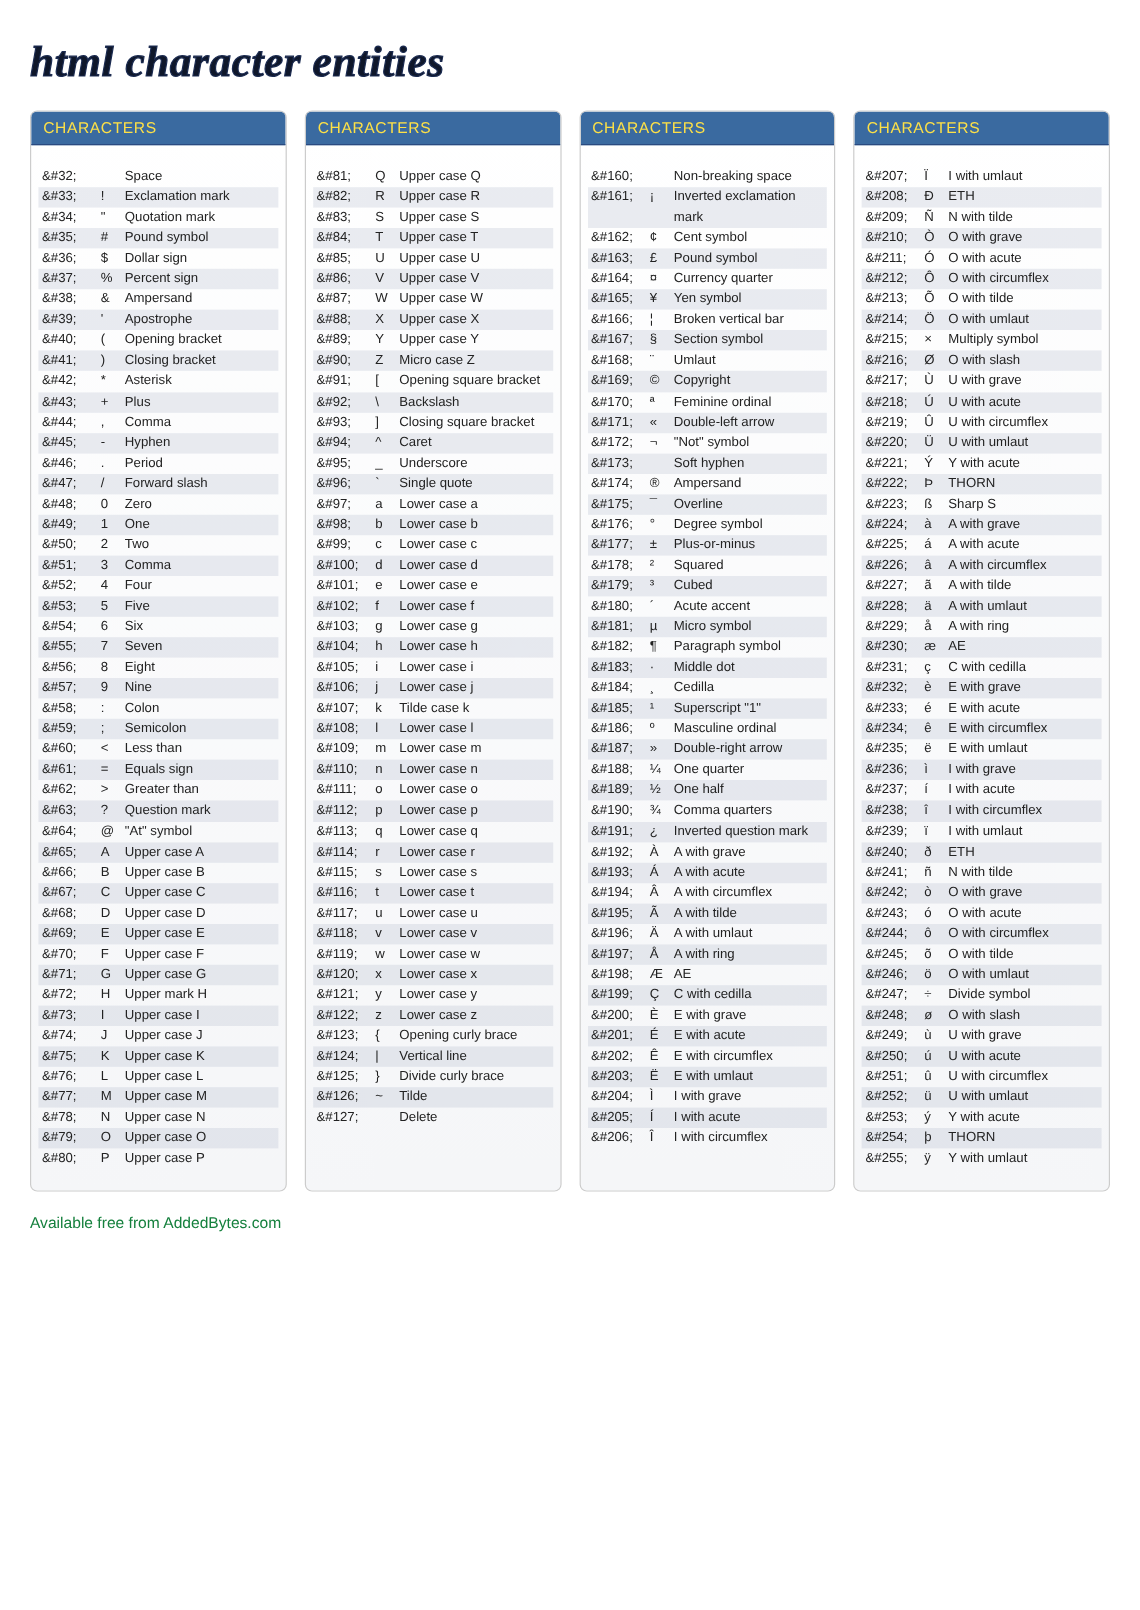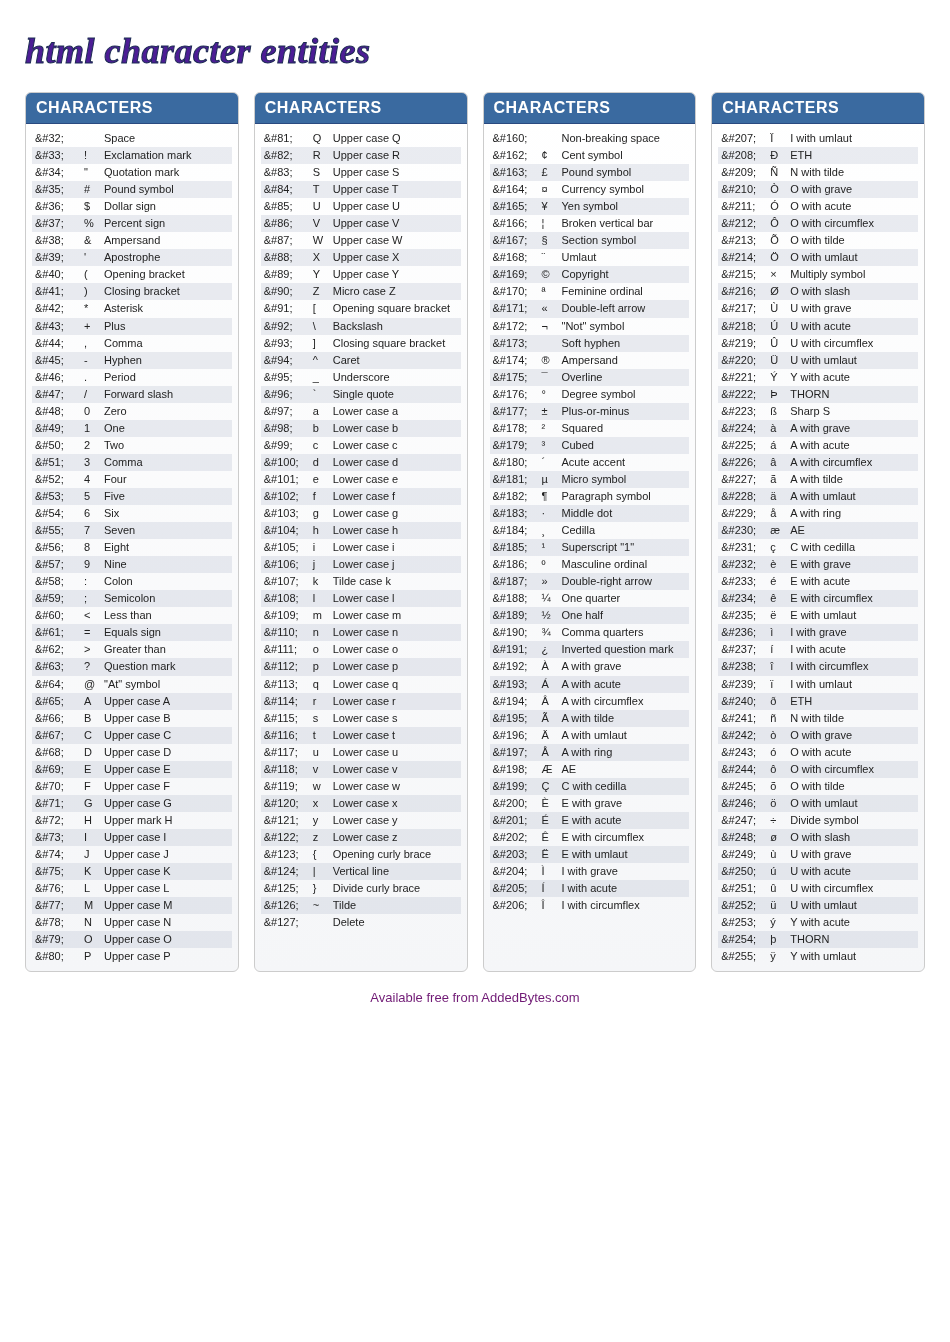--- a/index.html
+++ b/index.html
@@ -8,21 +8,21 @@
     padding: 30px 25px 20px 25px;
     width: 950px;
     font-family: Verdana, Geneva, sans-serif;
     background: #fff;
     color: #222;
   }
   .title {
     font-size: 36px;
     font-weight: bold;
     font-style: italic;
-    color: #4c1d95;
+    color: #0f172a;
     -webkit-text-stroke: 1px #1a2a50;
     margin: 0 0 20px 0;
     letter-spacing: 0.5px;
     font-family: Georgia, serif;
     text-shadow: 1px 1px 0 #fff, -1px -1px 0 #fff;
   }
   .cols {
     display: flex;
     gap: 15px;
   }
@@ -31,29 +31,29 @@
     border: 1px solid #ccc;
     border-top-left-radius: 6px;
     border-top-right-radius: 6px;
     border-bottom-left-radius: 6px;
     border-bottom-right-radius: 6px;
     overflow: hidden;
     background: linear-gradient(#fff 0%, #f5f6f8 100%);
   }
   .col-head {
     background: #3a6aa0;
-    color: #ffffff;
-    font-size: 16px;
-    font-weight: bold;
+    color: #fde047;
+    font-size: 13px;
+    font-weight: normal;
     padding: 6px 10px;
     border-bottom: 1px solid #2a4a80;
     letter-spacing: 0.5px;
   }
   .rows {
-    padding: 6px 6px;
+    padding: 18px 6px;
   }
   .row {
     display: flex;
     font-size: 11px;
     line-height: 1.55;
     align-items: baseline;
   }
   .row.alt {
     background: rgba(170,180,200,0.25);
   }
@@ -68,24 +68,23 @@
     width: 20px;
     flex-shrink: 0;
     text-align: left;
     font-family: Verdana, Geneva, sans-serif;
   }
   .c-desc {
     flex: 1;
     padding-right: 3px;
   }
   .footer {
-    text-align: center;
     font-size: 13px;
     margin-top: 18px;
-    color: #701a75;
+    color: #15803d;
   }
 </style>
 </head>
 <body>
 
 <h1 class="title">html character entities</h1>
 
 <div class="cols" id="cols">
     <div class="col">
       <div class="col-head">CHARACTERS</div>
@@ -578,34 +577,39 @@
       </div>
     </div>
     <div class="col">
       <div class="col-head">CHARACTERS</div>
       <div class="rows">
         <div class="row">
           <div class="c-code">&amp;#160;</div>
           <div class="c-char"> </div>
           <div class="c-desc">Non-breaking space</div>
         </div>
+        <div class="row alt">
+          <div class="c-code">&amp;#161;</div>
+          <div class="c-char">¡</div>
+          <div class="c-desc">Inverted exclamation mark</div>
+        </div>
         <div class="row">
           <div class="c-code">&amp;#162;</div>
           <div class="c-char">¢</div>
           <div class="c-desc">Cent symbol</div>
         </div>
         <div class="row alt">
           <div class="c-code">&amp;#163;</div>
           <div class="c-char">£</div>
           <div class="c-desc">Pound symbol</div>
         </div>
         <div class="row">
           <div class="c-code">&amp;#164;</div>
           <div class="c-char">¤</div>
-          <div class="c-desc">Currency symbol</div>
+          <div class="c-desc">Currency quarter</div>
         </div>
         <div class="row alt">
           <div class="c-code">&amp;#165;</div>
           <div class="c-char">¥</div>
           <div class="c-desc">Yen symbol</div>
         </div>
         <div class="row">
           <div class="c-code">&amp;#166;</div>
           <div class="c-char">¦</div>
           <div class="c-desc">Broken vertical bar</div>

